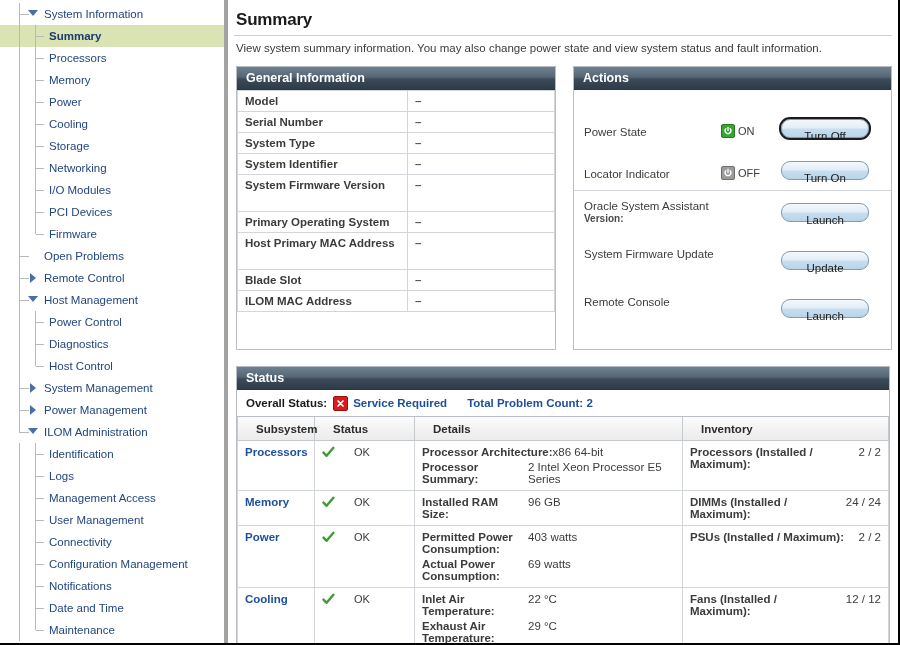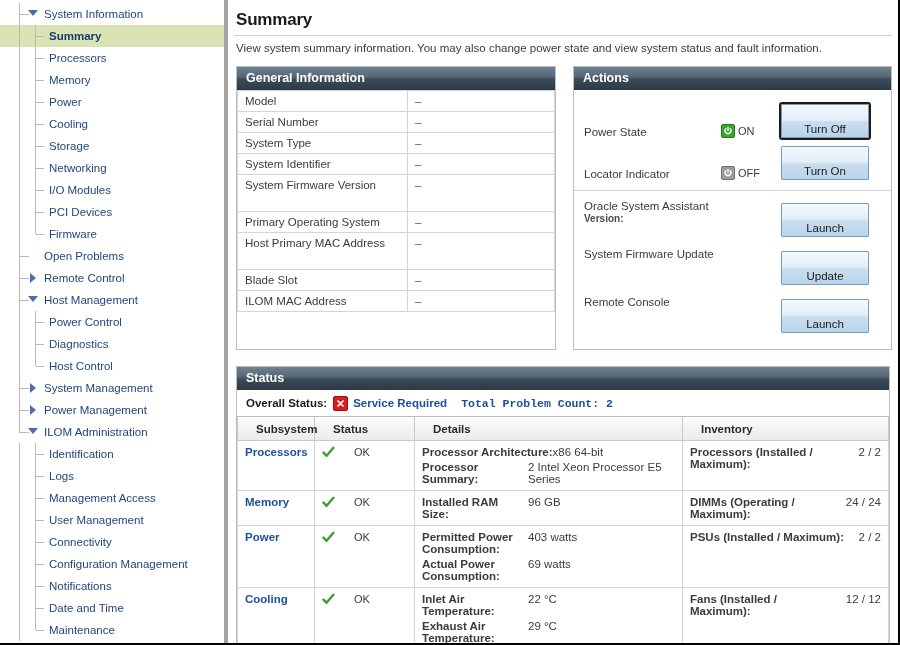--- a/index.html
+++ b/index.html
@@ -165,20 +165,21 @@
     border-bottom: 1px solid #2b3742;
   }
   .panel.general { width: 320px; }
   .panel.actions { flex: 1 1 auto; }
 
   
   table.ginfo {
     width: 100%;
     border-collapse: collapse;
     font-size: 11.5px;
+    font-weight: bold;
   }
   table.ginfo td {
     border: 1px solid #d2d6da;
     padding: 4px 7px;
     color: #3b3b3b;
     vertical-align: top;
   }
   table.ginfo td.k { width: 155px; }
   table.ginfo td.v { color: #555; }
   table.ginfo tr.tall td { height: 28px; }
@@ -226,23 +227,23 @@
 
   .btn {
     width: 88px;
     height: 19px;
     flex: 0 0 88px;
     font-size: 11.5px;
     font-family: "Liberation Sans", sans-serif;
     color: #1a1a1a;
     background: linear-gradient(to bottom, #f4f8fc 0%, #e2edf8 48%, #c9deef 52%, #b8d4ea 100%);
     border: 1px solid #7e9cb8;
-    border-radius: 1px;
+    border-radius: 9px;
     cursor: pointer;
-    padding: 16px;
+    padding: 8px;
     line-height: 17px;
     text-align: center;
   }
   .btn.focused {
     outline: 2px solid #1b1b1b;
     outline-offset: 0px;
   }
   .btn-cell {
     width: 100px;
     flex: 0 0 100px;
@@ -278,21 +279,21 @@
     display: inline-flex;
     align-items: center;
     justify-content: center;
   }
   .lnk {
     color: #1c4f9c;
     text-decoration: none;
     font-weight: bold;
     cursor: pointer;
   }
-  .overall-bar .count { margin-left: 14px; font-family: Liberation Mono, monospace; }
+  .overall-bar .count { margin-left: 20px; }
 
   table.status {
     width: 100%;
     border-collapse: collapse;
     font-size: 11.5px;
     table-layout: fixed;
   }
   table.status th {
     background: linear-gradient(to bottom, #fbfbfb 0%, #ebebeb 100%);
     border: 1px solid #c5cace;
@@ -556,21 +557,21 @@
                 </span>
               </td>
               <td>
                 <div class="kv">
                   <span class="kk">Installed RAM Size:</span>
                   <span class="vv">96 GB</span>
                 </div>
               </td>
               <td>
                 <div class="inv">
-                  <span class="ik">DIMMs (Operating / Maximum):</span>
+                  <span class="ik">DIMMs (Installed / Maximum):</span>
                   <span class="iv">24 / 24</span>
                 </div>
               </td>
             </tr>
             <tr>
               <td class="sub"><a class="lnk">Power</a></td>
               <td>
                 <span class="ok-wrap">
                   <span class="chk"><svg width="13" height="13" viewBox="0 0 13 13">
                       <path d="M1.5 6.6 L4.6 9.8 L11.4 1.8" stroke="#3f9c35" stroke-width="2.4" fill="none" stroke-linecap="round" stroke-linejoin="round"></path>

